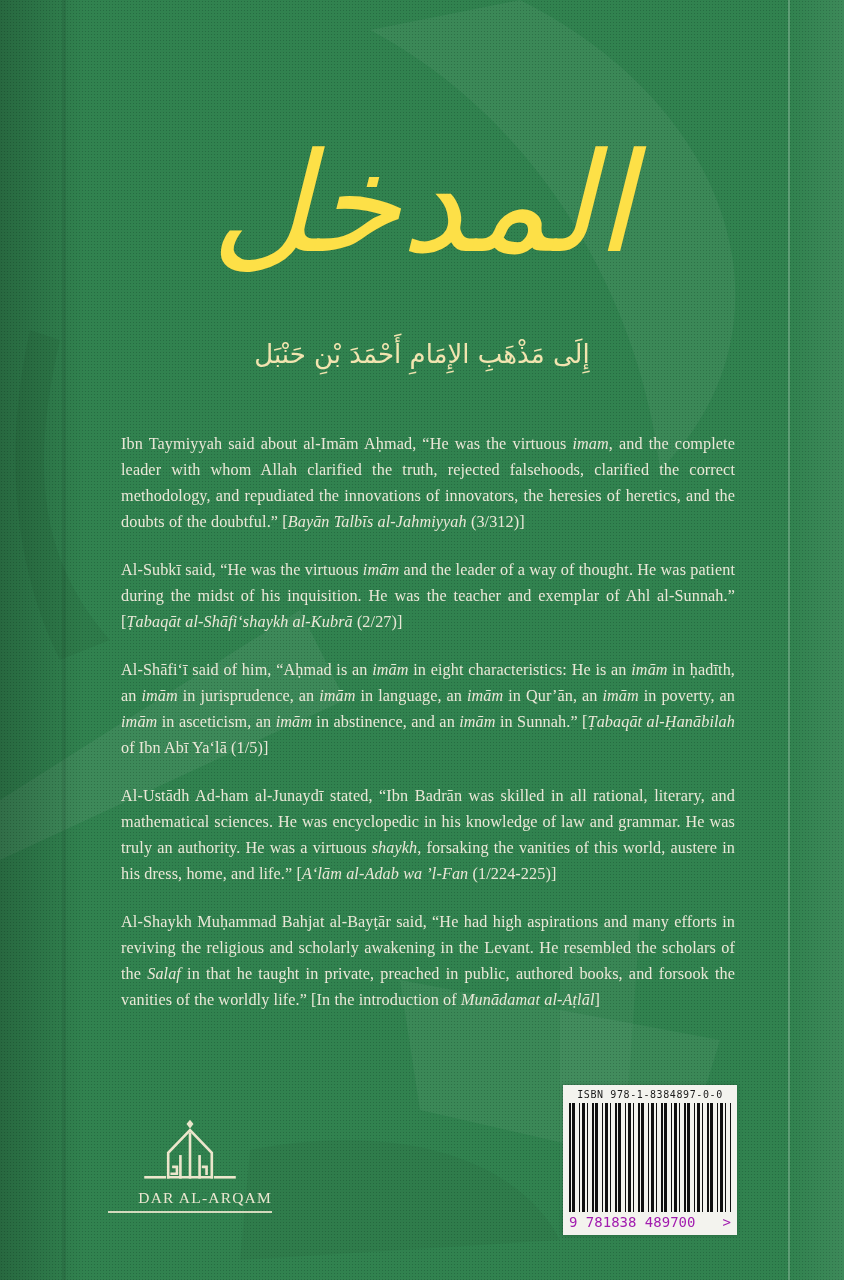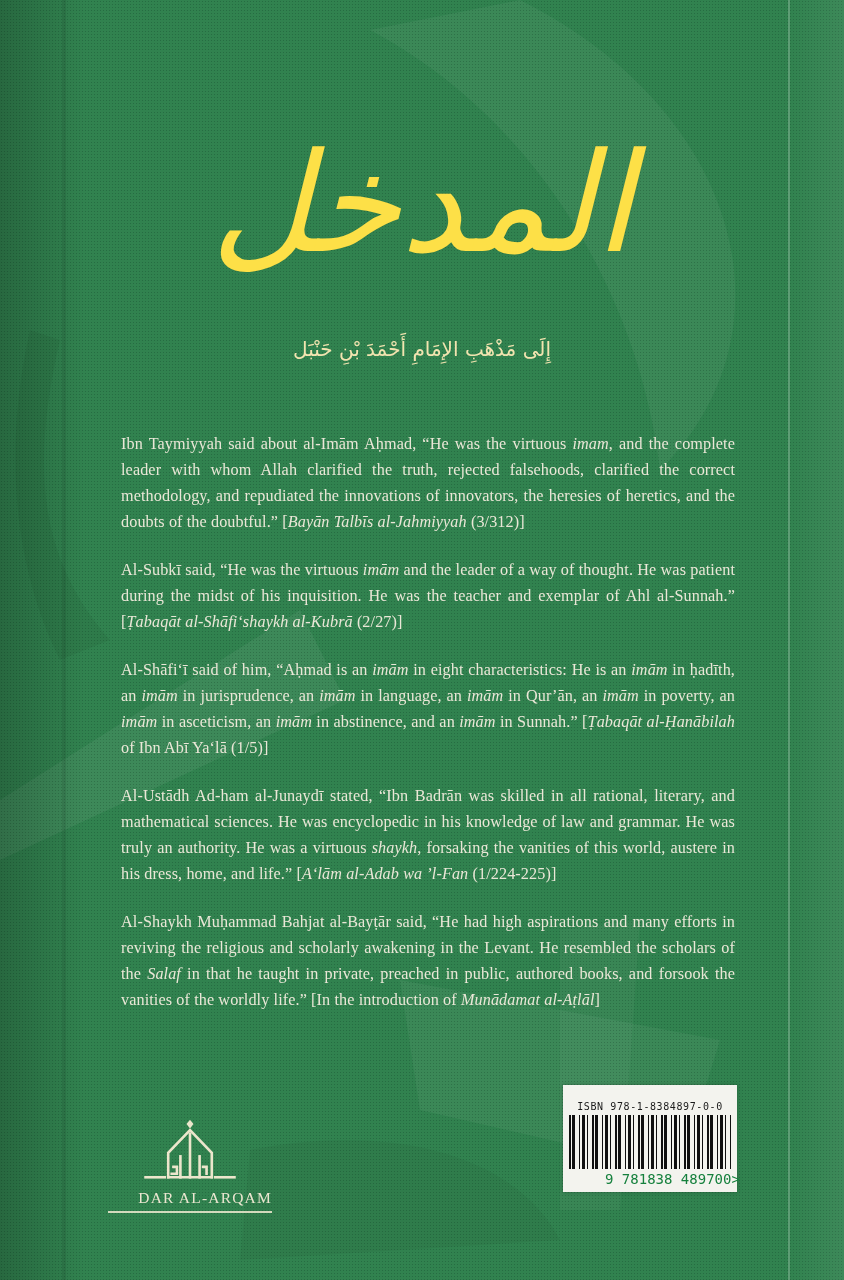--- a/index.html
+++ b/index.html
@@ -46,62 +46,62 @@
     font-size:138px;line-height:1.25;
     color:#fde047;
     text-shadow:0 0 1px rgba(0,0,0,0.15);
     font-style:italic;
   }
   .subtitle-ar{
     position:absolute;top:330px;left:0;width:100%;
     text-align:center;
     direction:rtl;
     font-family:"DejaVu Sans",sans-serif;
-    font-size:20px;line-height:1.9;
+    font-size:26px;line-height:1.9;
     color:#f2e4b0;
   }
 
   .quotes{
     position:absolute;top:419px;left:121px;width:614px;
     color:#eae7d7;
   }
   .quotes p{
     margin:12px 0 22px 0;
     font-size:16.2px;line-height:26px;
     text-align:justify;
     letter-spacing:0.1px;
   }
   .quotes p .em{font-style:italic;}
 
   .barcode{
-    position:absolute;left:563px;top:1085px;width:174px;height:107px;
+    position:absolute;left:563px;top:1085px;width:174px;height:150px;
     background:#f3f3ee;
     box-shadow:0 0 4px rgba(0,0,0,0.25);
     display:flex;flex-direction:column;
     box-sizing:border-box;
-    padding:16px 6px 5px 6px;
+    padding:4px 6px 5px 6px;
   }
   .barcode .isbn{
     font-family:"DejaVu Sans Mono","Liberation Mono",monospace;
     font-size:10px;letter-spacing:0.6px;
     color:#1a1a1a;text-align:center;white-space:nowrap;
   }
   .barcode .bars{
     flex:1;margin-top:3px;
     background:repeating-linear-gradient(90deg,
       #101010 0 2px,  #f3f3ee 2px 3px,
       #101010 3px 6px, #f3f3ee 6px 10px,
       #101010 10px 11px, #f3f3ee 11px 13px,
       #101010 13px 16px, #f3f3ee 16px 18px,
       #101010 18px 19px, #f3f3ee 19px 23px);
   }
   .barcode .digits{
     display:flex;justify-content:space-between;align-items:flex-end;
     font-family:"DejaVu Sans Mono","Liberation Mono",monospace;
-    font-size:14px;color:#15803d;margin-top:2px;white-space:nowrap;margin-left:36px;
+    font-size:14px;color:#a21caf;margin-top:2px;white-space:nowrap;
   }
 
   .publisher{
     position:absolute;left:108px;top:1118px;width:164px;
     text-align:right;color:#ebe6d0;
   }
   .publisher .logo{display:block;margin:0 auto 3px auto;}
   .publisher .name{
     font-family:"Liberation Serif","DejaVu Serif",serif;
     font-size:15.5px;letter-spacing:1.2px;white-space:nowrap;

